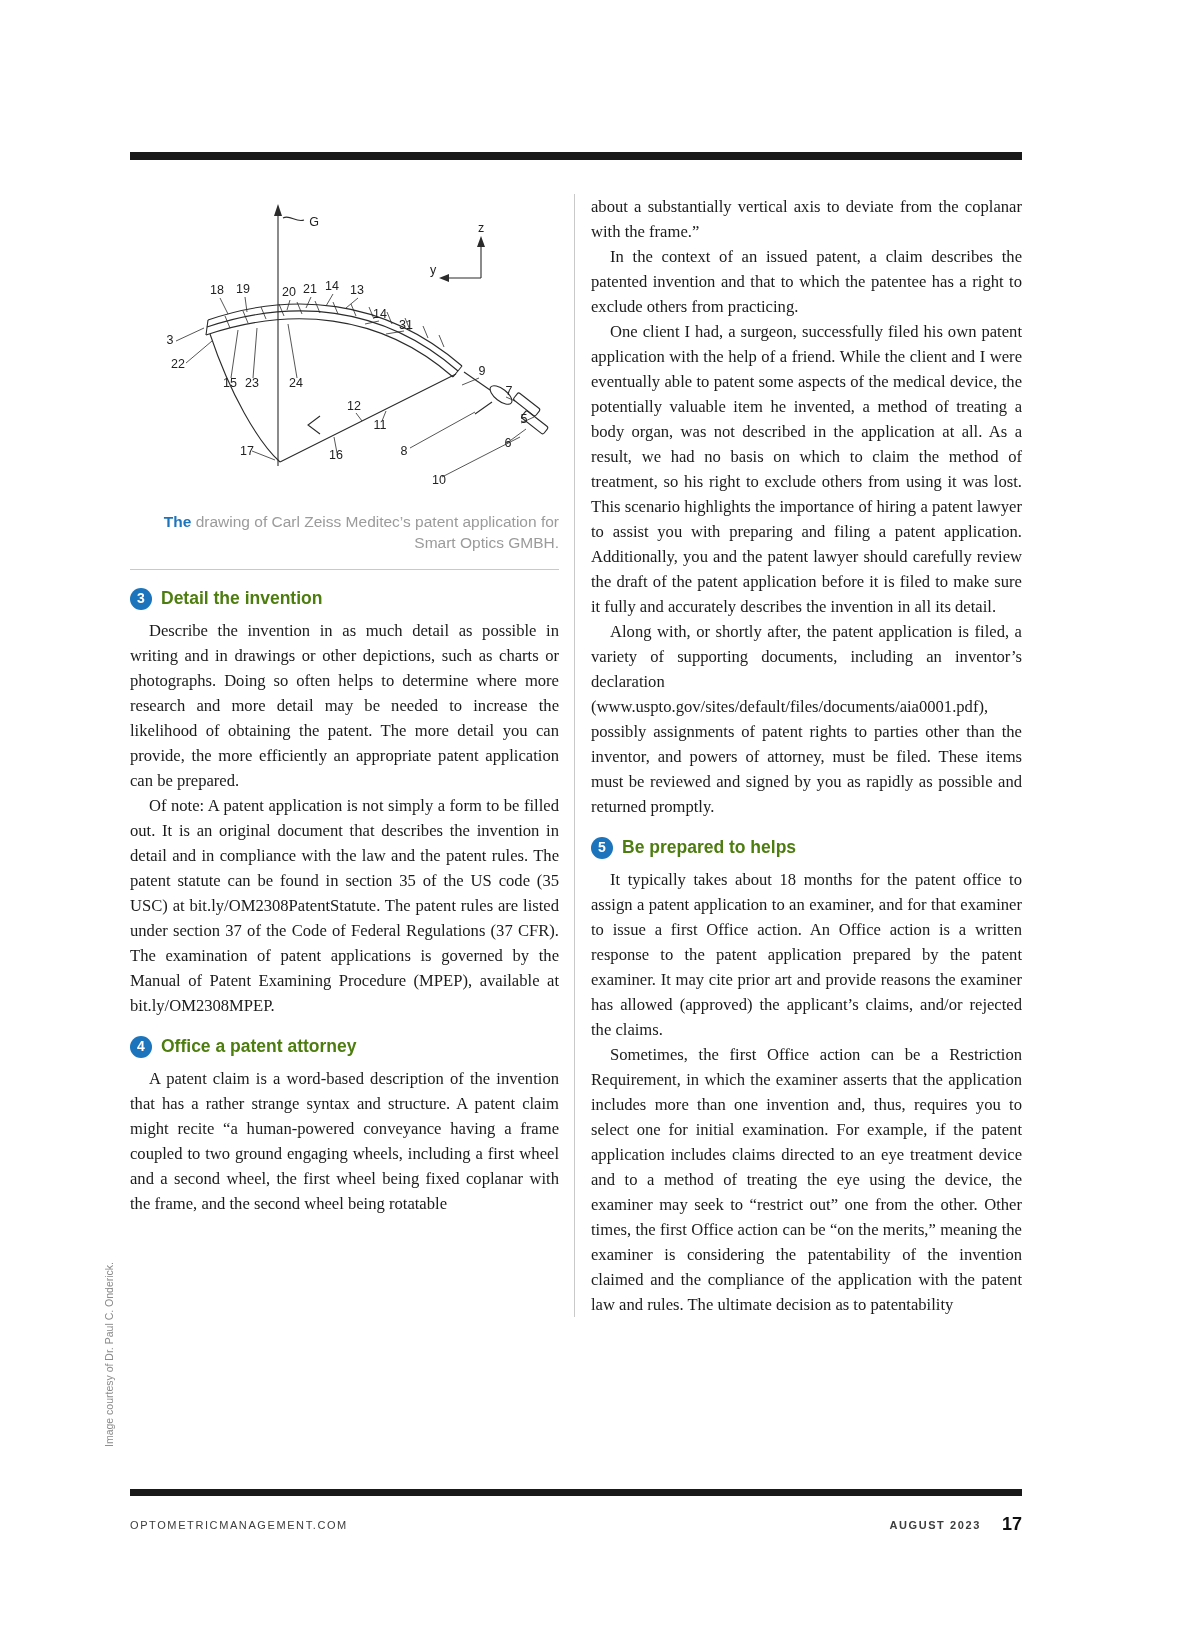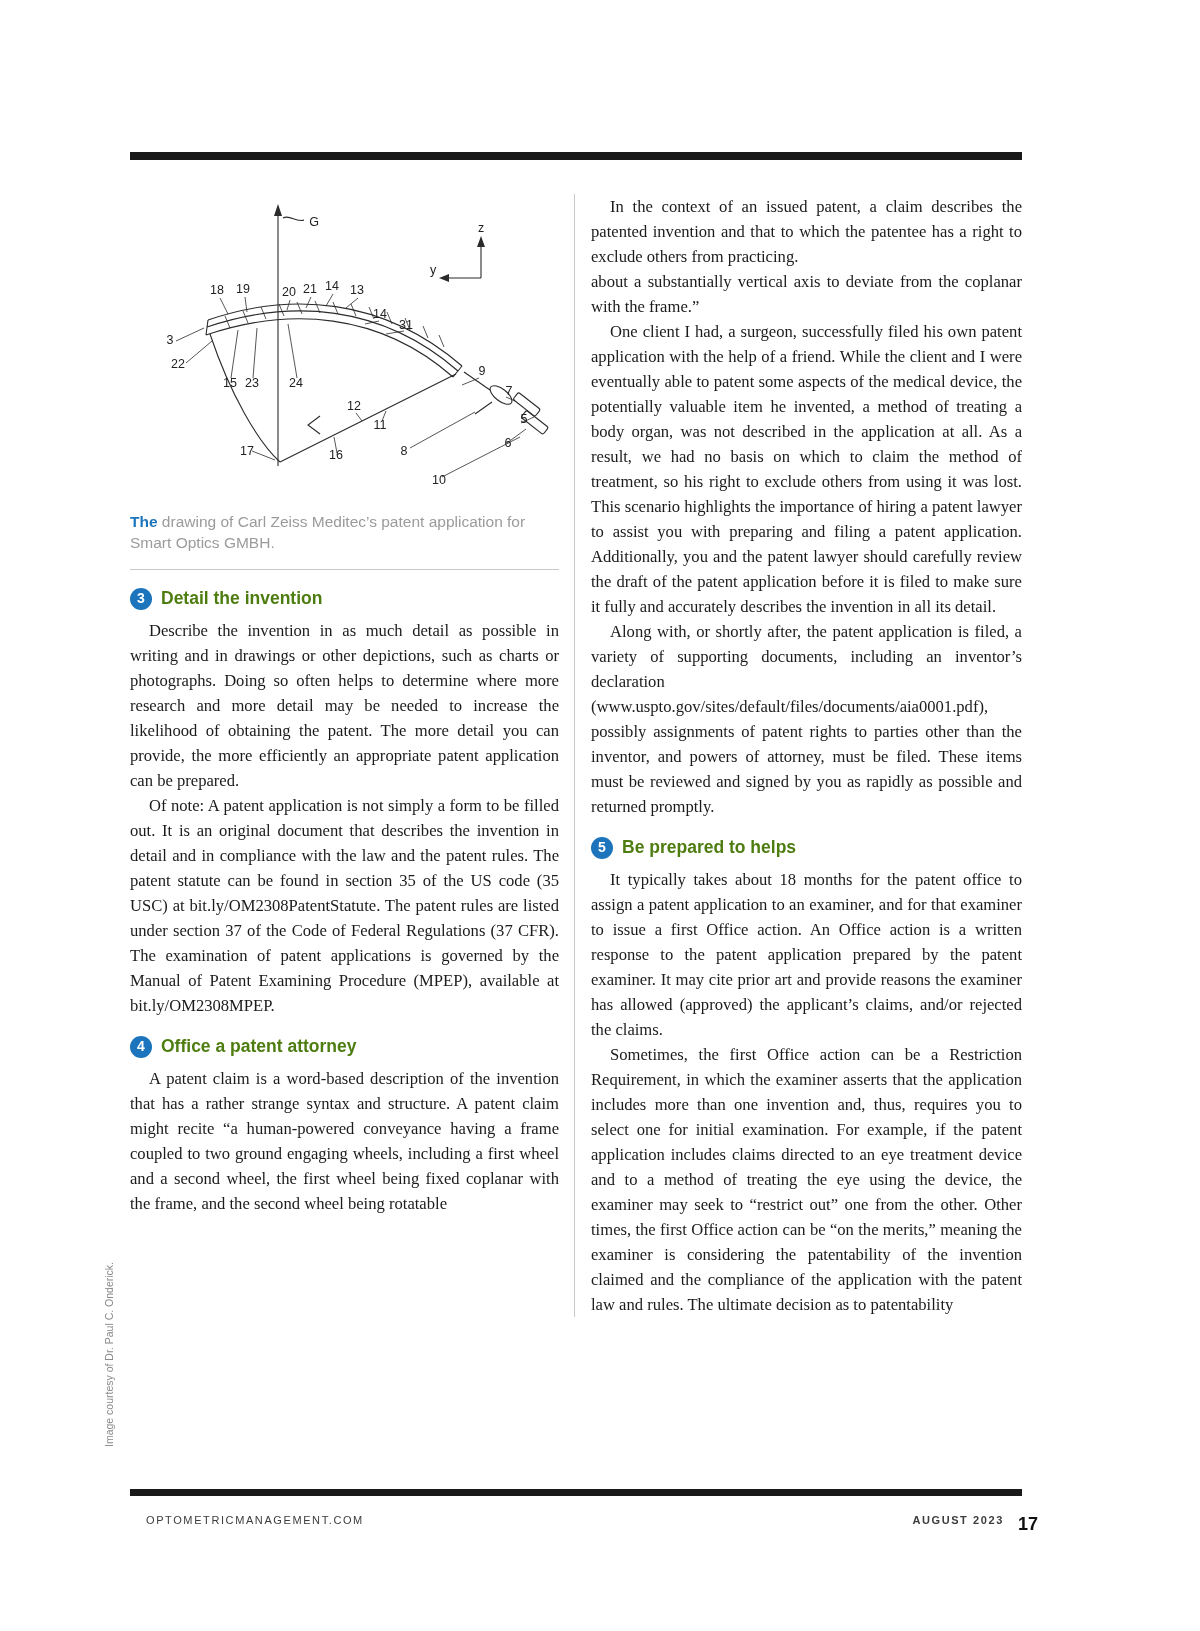--- a/index.html
+++ b/index.html
@@ -25,30 +25,30 @@
   .section-heading { display:flex; align-items:center; gap:9px; margin:16px 0 7px; font-family:"Liberation Sans", sans-serif; text-align:left; }
   .badge { flex:0 0 22px; width:22px; height:22px; border-radius:50%; background:#1c75bc; color:#ffffff;
            font-weight:bold; font-size:14px; display:flex; align-items:center; justify-content:center; }
   .section-title { font-weight:bold; font-size:17.5px; color:#4d7c0f; }
 
   .figure-block { width:430px; height:307px; }
   .figure-block svg { width:430px; height:305px; display:block; }
   .fig-label { font-family:"Liberation Sans", sans-serif; font-size:12.5px; fill:#222; }
 
   .figure-caption { font-family:"Liberation Sans", sans-serif; font-size:15.5px; line-height:21px; color:#9b9b9b;
-                    text-align:left; padding:10px 0 16px; border-bottom:1px solid #c9c9c9; margin-bottom:14px; }
+                    text-align:right; padding:10px 0 16px; border-bottom:1px solid #c9c9c9; margin-bottom:14px; }
   .caption-lead { color:#1c75bc; font-weight:bold; }
 
   .credit { position:absolute; left:103px; top:1447px; transform:rotate(-90deg); transform-origin:0 0;
             font-family:"Liberation Sans", sans-serif; font-size:10.5px; color:#8a8a8a; white-space:nowrap; }
 
-  .footer { position:absolute; left:146px; top:1514px; width:892px; display:flex; justify-content:space-between; align-items:baseline;
+  .footer { position:absolute; left:130px; top:1514px; width:892px; display:flex; justify-content:space-between; align-items:baseline;
             font-family:"Liberation Sans", sans-serif; }
   .footer-site  { font-size:11px; letter-spacing:1.6px; color:#3c3c3c; }
-  .footer-right { display:flex; align-items:flex-start; gap:14px; }
+  .footer-right { display:flex; align-items:center; gap:21px; }
   .footer-issue { font-size:11px; letter-spacing:1.6px; color:#3c3c3c; font-weight:bold; }
   .footer-page  { font-size:18px; font-weight:bold; color:#0f0f0f; }
 
   .italic { font-style:italic; }
 </style>
 </head>
 <body>
 
 <div class="top-rule"></div>
 
@@ -174,22 +174,22 @@
     <div class="section-heading">
       <span class="badge">4</span>
       <span class="section-title">Office a patent attorney</span>
     </div>
     <p class="para">A patent claim is a word-based description of the invention that has a rather strange syntax and structure. A patent claim might recite “a human-powered conveyance having a frame coupled to two ground engaging wheels, including a first wheel and a second wheel, the first wheel being fixed coplanar with the frame, and the second wheel being rotatable</p>
 
   </div>
 
   <div class="col col-right">
 
+    <p class="para flush">about a substantially vertical axis to deviate from the coplanar with the frame.”</p>
     <p class="para">In the context of an issued patent, a claim describes the patented invention and that to which the patentee has a right to exclude others from practicing.</p>
-    <p class="para flush">about a substantially vertical axis to deviate from the coplanar with the frame.”</p>
     <p class="para">One client I had, a surgeon, successfully filed his own patent application with the help of a friend. While the client and I were eventually able to patent some aspects of the medical device, the potentially valuable item he invented, a method of treating a body organ, was not described in the application at all. As a result, we had no basis on which to claim the method of treatment, so his right to exclude others from using it was lost. This scenario highlights the importance of hiring a patent lawyer to assist you with preparing and filing a patent application. Additionally, you and the patent lawyer should carefully review the draft of the patent application before it is filed to make sure it fully and accurately describes the invention in all its detail.</p>
     <p class="para">Along with, or shortly after, the patent application is filed, a variety of supporting documents, including an inventor’s declaration (www.uspto.gov/sites/default/files/documents/aia0001.pdf), possibly assignments of patent rights to parties other than the inventor, and powers of attorney, must be filed. These items must be reviewed and signed by you as rapidly as possible and returned promptly.</p>
 
     <div class="section-heading">
       <span class="badge">5</span>
       <span class="section-title">Be prepared to helps</span>
     </div>
     <p class="para">It typically takes about 18 months for the patent office to assign a patent application to an examiner, and for that examiner to issue a first Office action. An Office action is a written response to the patent application prepared by the patent examiner. It may cite prior art and provide reasons the examiner has allowed (approved) the applicant’s claims, and/or rejected the claims.</p>
     <p class="para">Sometimes, the first Office action can be a Restriction Requirement, in which the examiner asserts that the application includes more than one invention and, thus, requires you to select one for initial examination. For example, if the patent application includes claims directed to an eye treatment device and to a method of treating the eye using the device, the examiner may seek to “restrict out” one from the other. Other times, the first Office action can be “on the merits,” meaning the examiner is considering the patentability of the invention claimed and the compliance of the application with the patent law and rules. The ultimate decision as to patentability</p>
 

